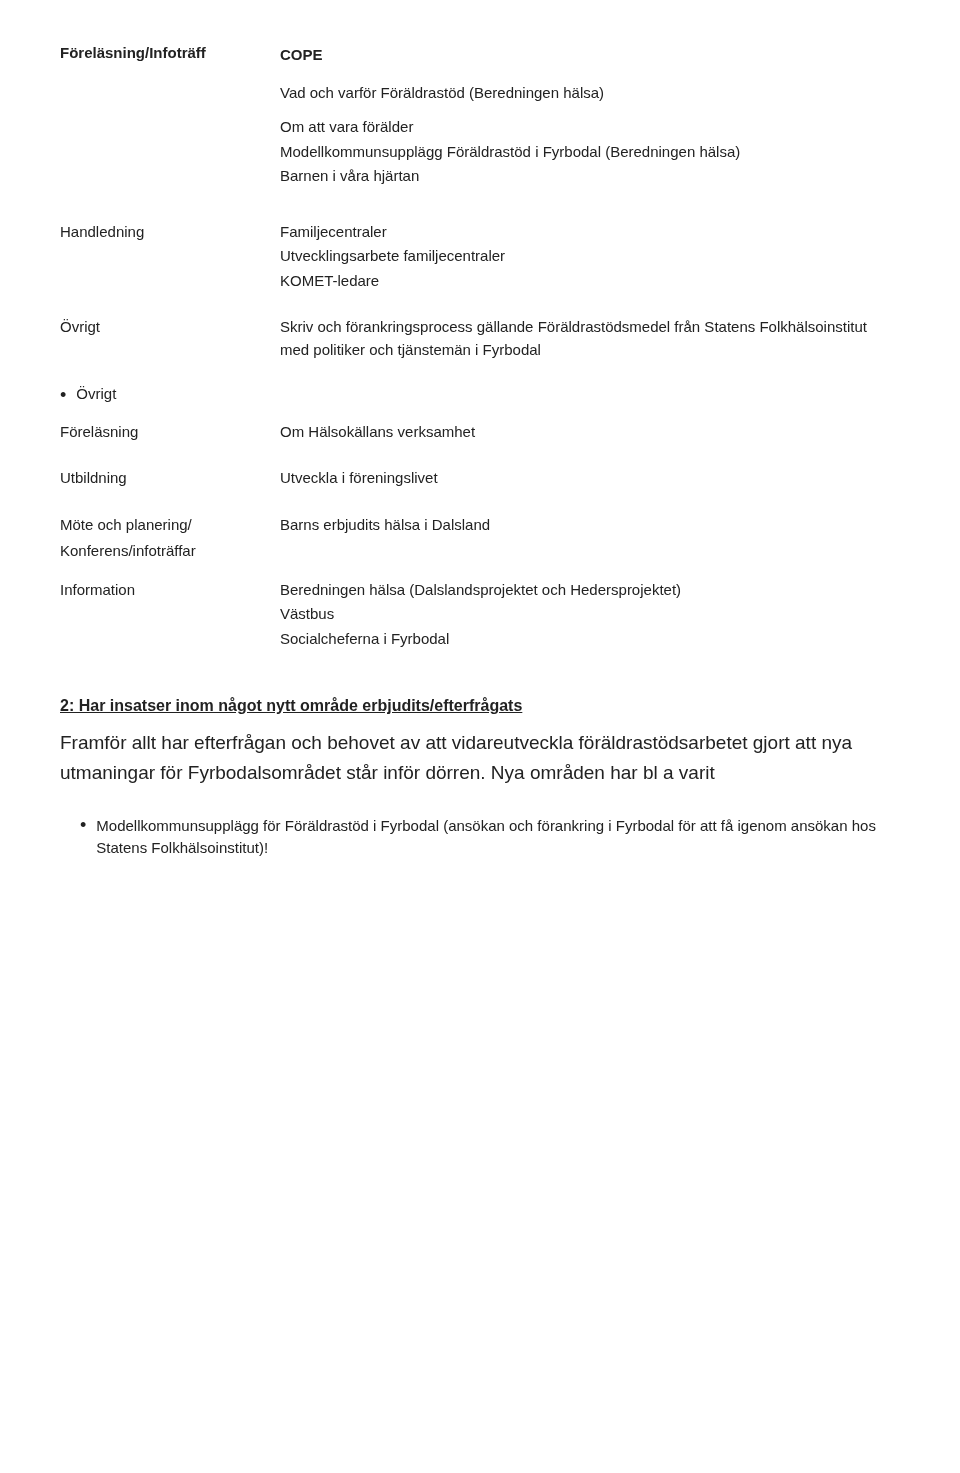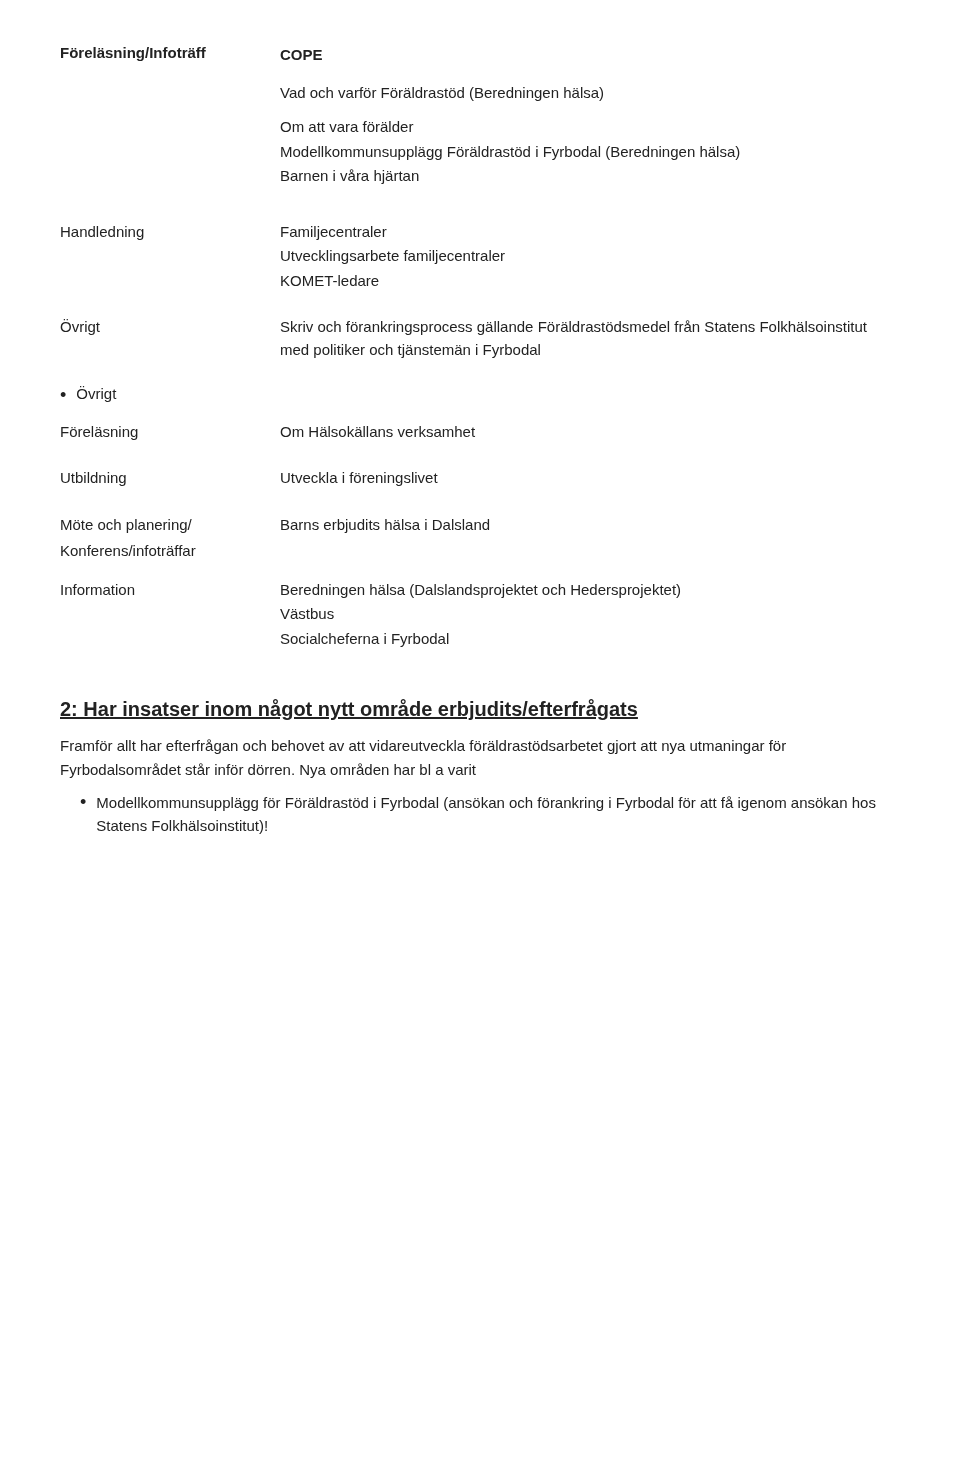--- a/index.html
+++ b/index.html
@@ -43,28 +43,28 @@
     }
     .bullet-dot {
       margin-right: 10px;
       margin-top: 2px;
       font-size: 18px;
       line-height: 1.2;
     }
     .section2-heading {
       font-weight: bold;
       text-decoration: underline;
-      font-size: 20px;
+      font-size: 16px;
       margin-top: 36px;
       margin-bottom: 10px;
     }
     .body-text {
-      font-size: 15px;
-      color: #222;
-      margin-bottom: 10px;
+      font-size: 19px;
+      color: #222;
+      margin-bottom: 26px;
       line-height: 1.6;
     }
     .sub-bullet {
       display: flex;
       align-items: flex-start;
       margin: 8px 0 0 20px;
     }
     .sub-bullet-dot {
       margin-right: 10px;
       font-size: 18px;

